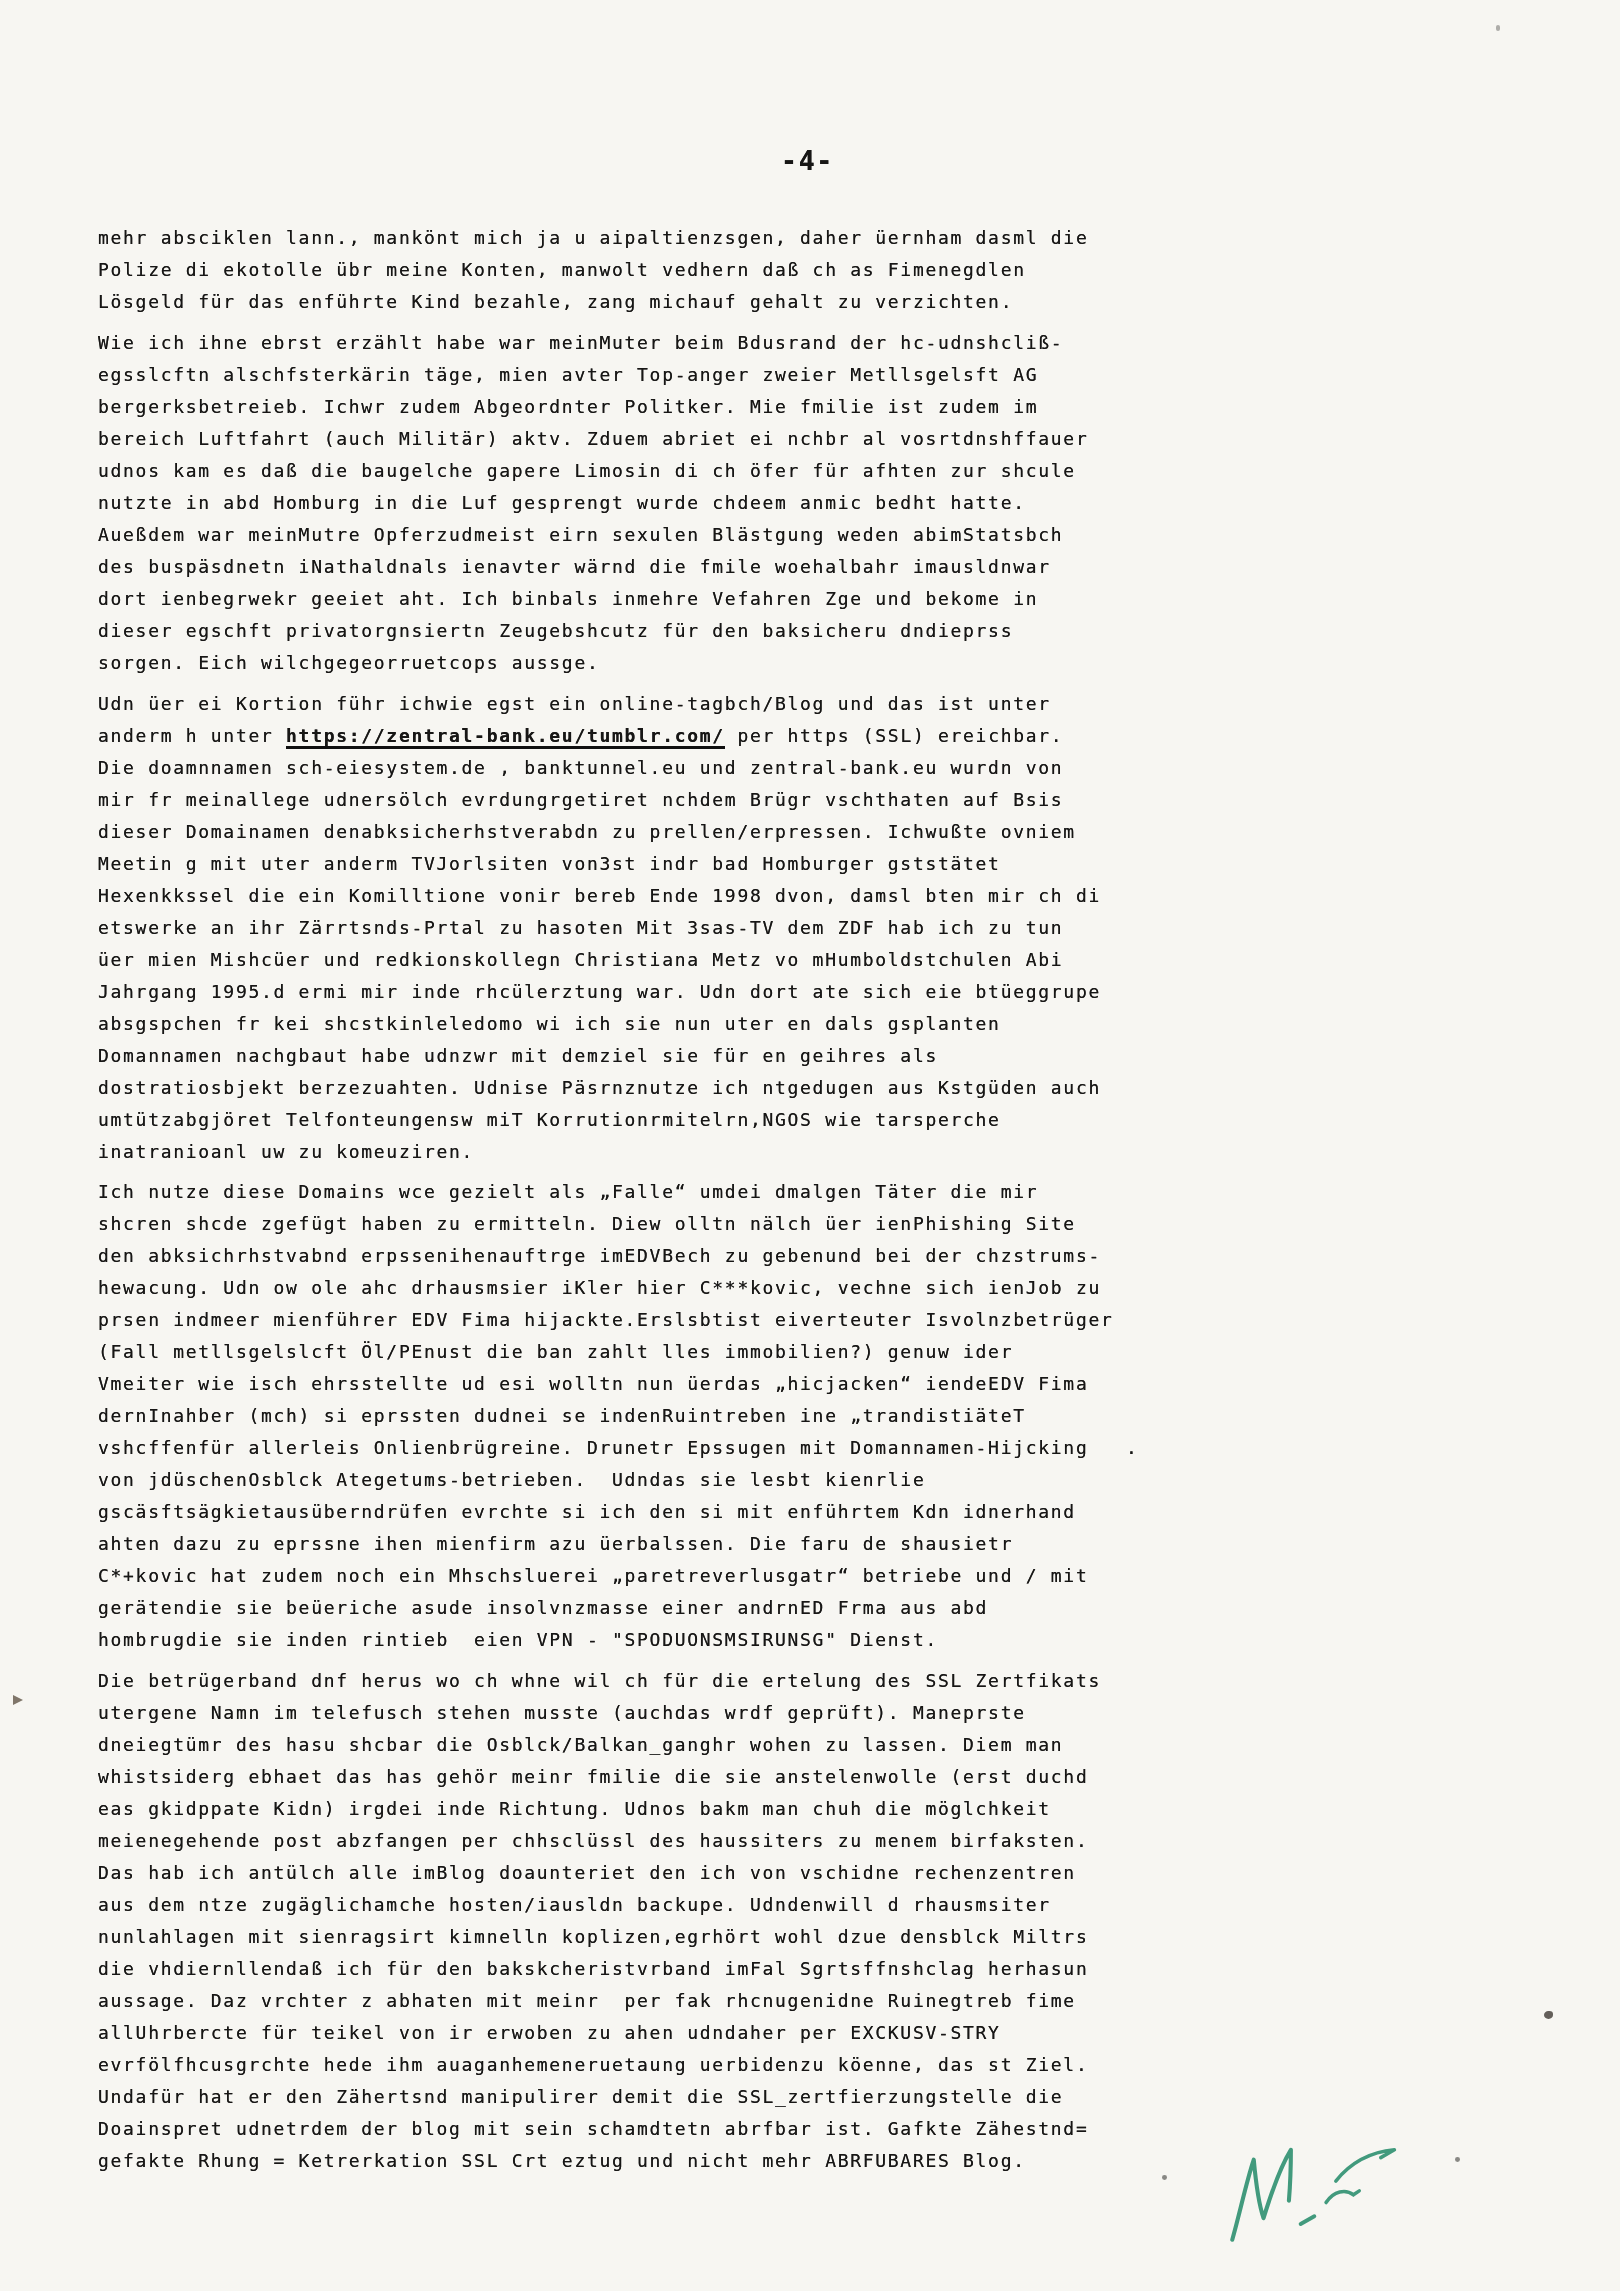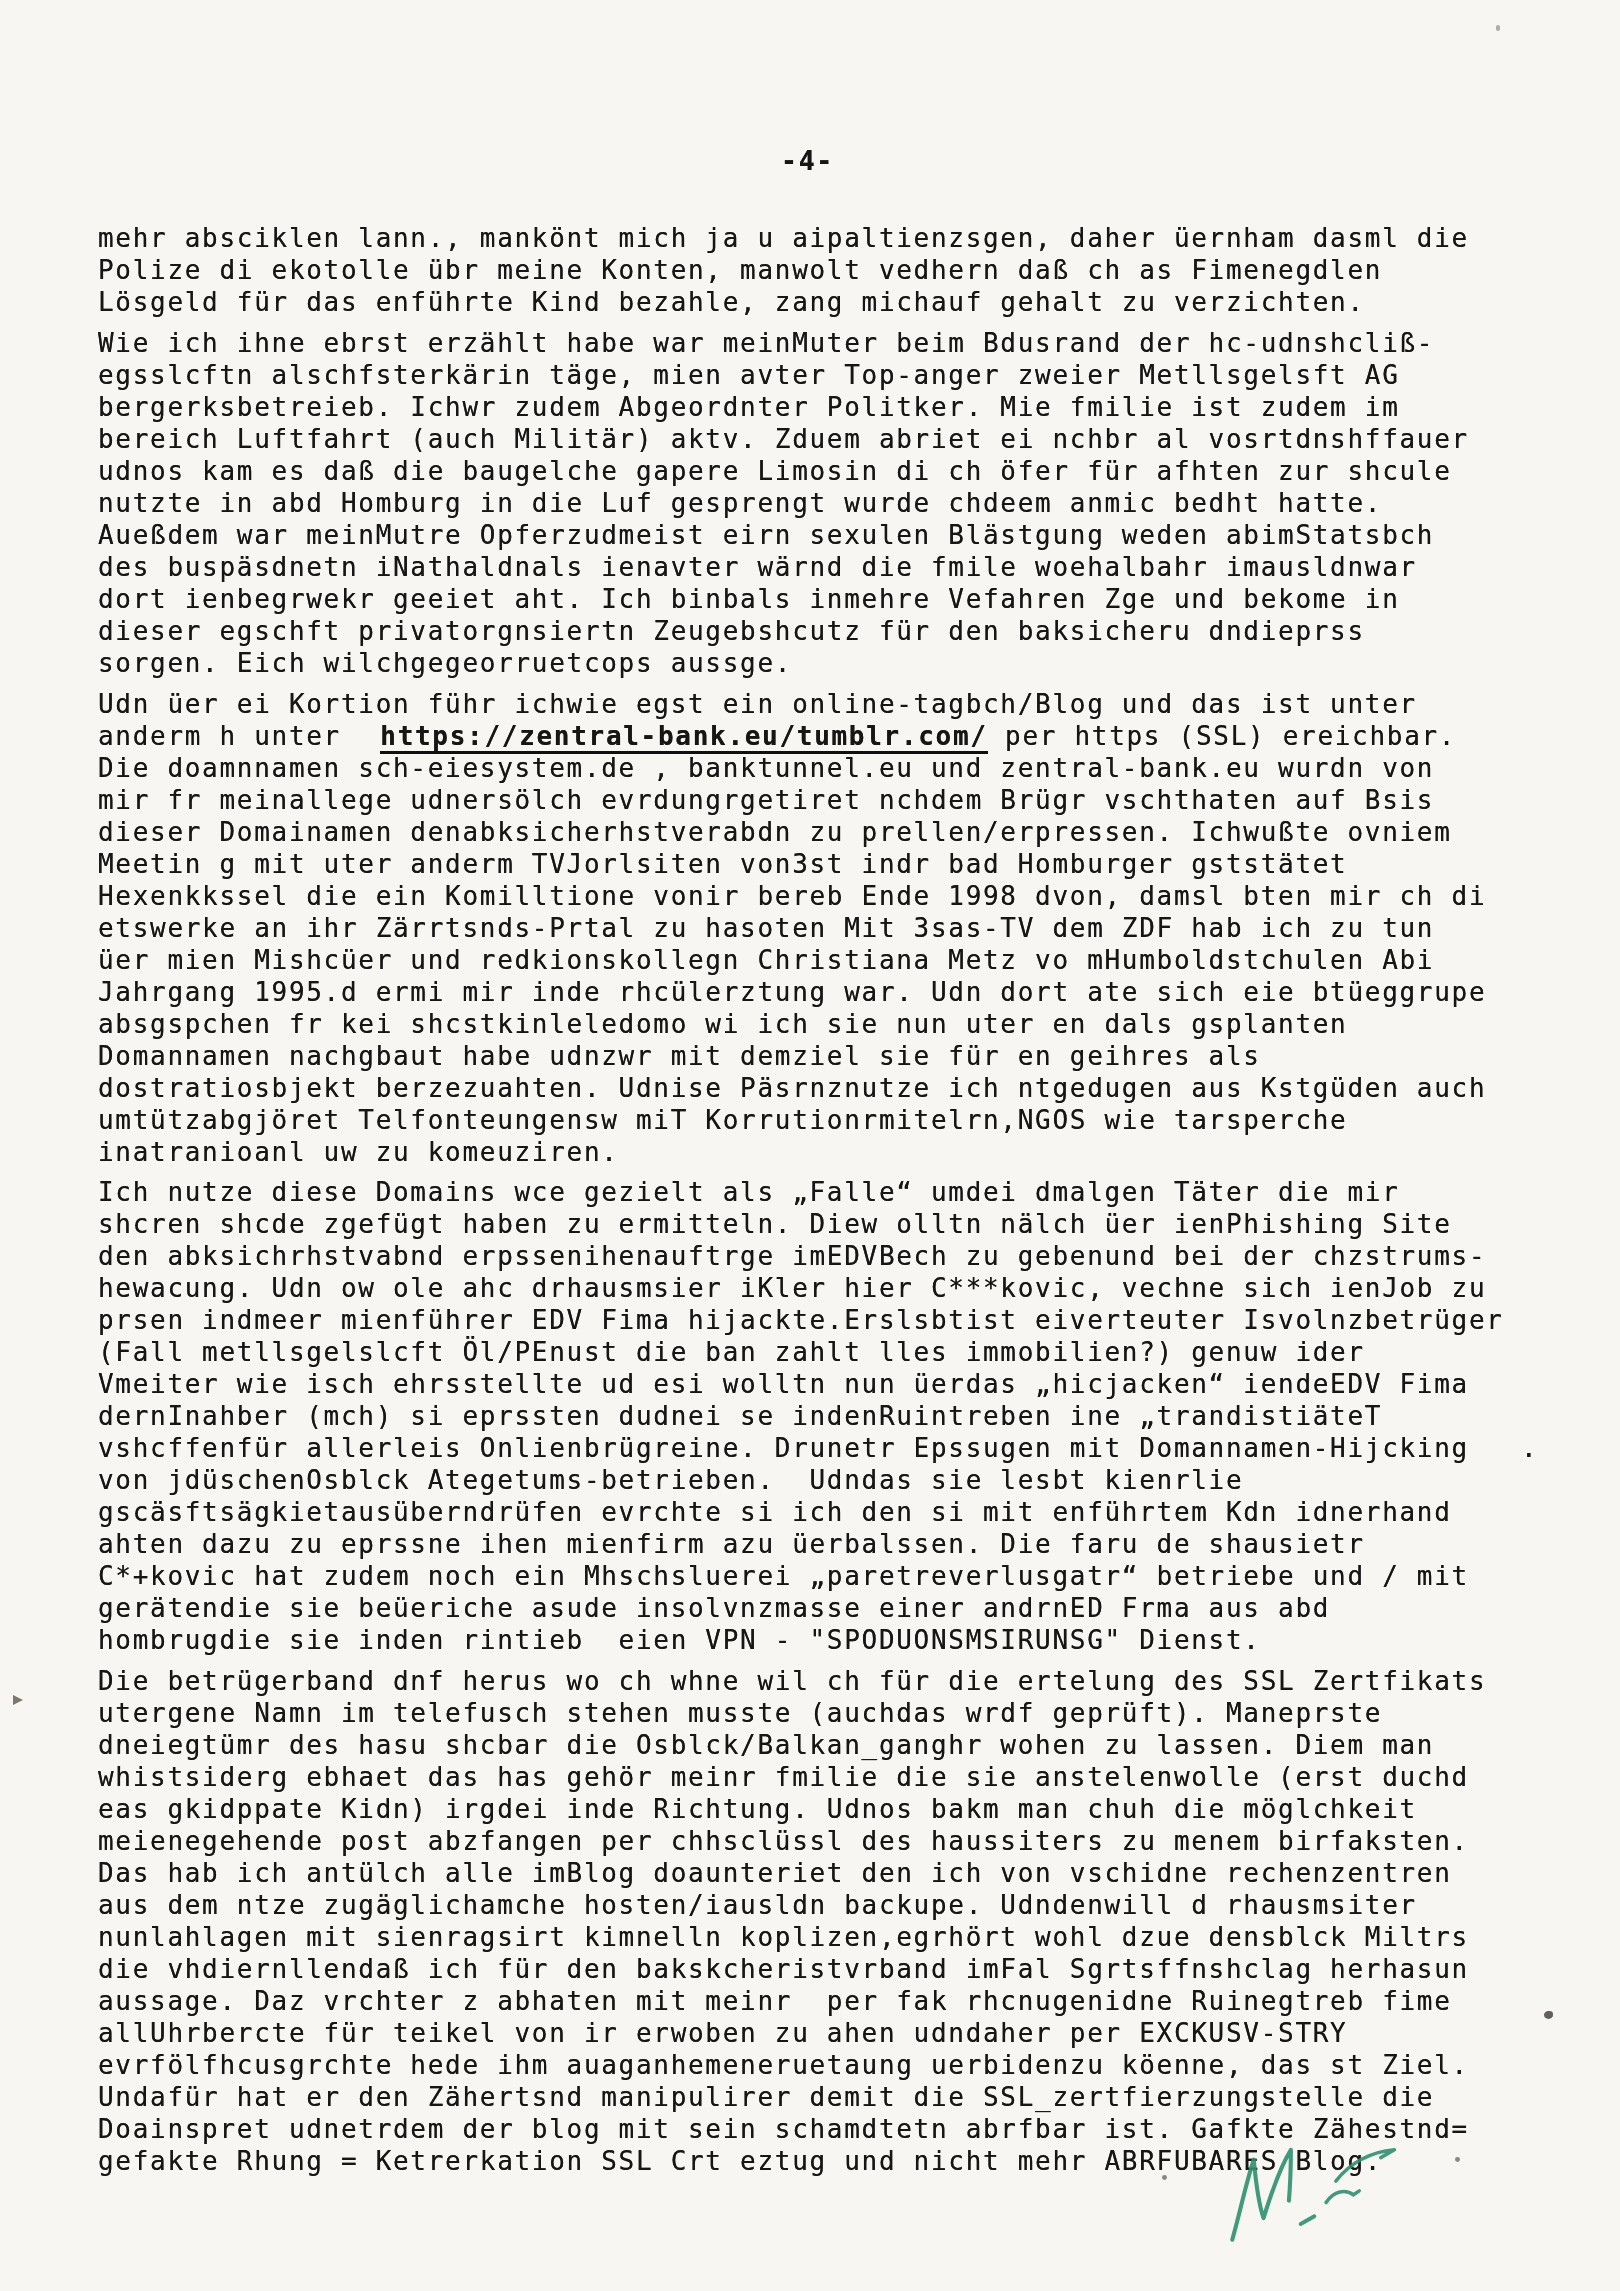--- a/index.html
+++ b/index.html
@@ -14,27 +14,26 @@
   .page-number{
     position:absolute;left:98px;top:145px;width:1419px;
     text-align:center;
     font-size:26.5px;letter-spacing:1.7px;font-weight:bold;
     text-shadow:0 0 0.5px rgba(10,10,10,.8);
   }
   .content{position:absolute;left:98px;top:222px;width:1490px;}
   .para{
     margin:0 0 8.8px 0;
     white-space:pre;
-    font-size:26px;line-height:32px;letter-spacing:1.7px;
+    font-size:18px;line-height:32px;letter-spacing:1.7px;
     text-shadow:0 0 0.5px rgba(10,10,10,.75);
   }
   .url{
     font-weight:bold;
     border-bottom:3.4px solid #101010;
-    margin-left:22px;
   }
   .speck{position:absolute;background:#8f8f8a;opacity:.7;}
   .speck-topright{left:1496px;top:24.5px;width:3.9px;height:6.9px;border-radius:2px;}
   .speck-dot1{left:1162px;top:2175px;width:4.9px;height:4.9px;border-radius:50%;background:#5a5a55;}
   .speck-dot2{left:1455px;top:2157px;width:4.9px;height:4.9px;border-radius:50%;background:#5a5a55;}
   .margin-arrow{
     position:absolute;left:12.7px;top:1695px;width:0;height:0;
     border-left:10.8px solid #6b5f52;
     border-top:5.9px solid transparent;
     border-bottom:5.9px solid transparent;

